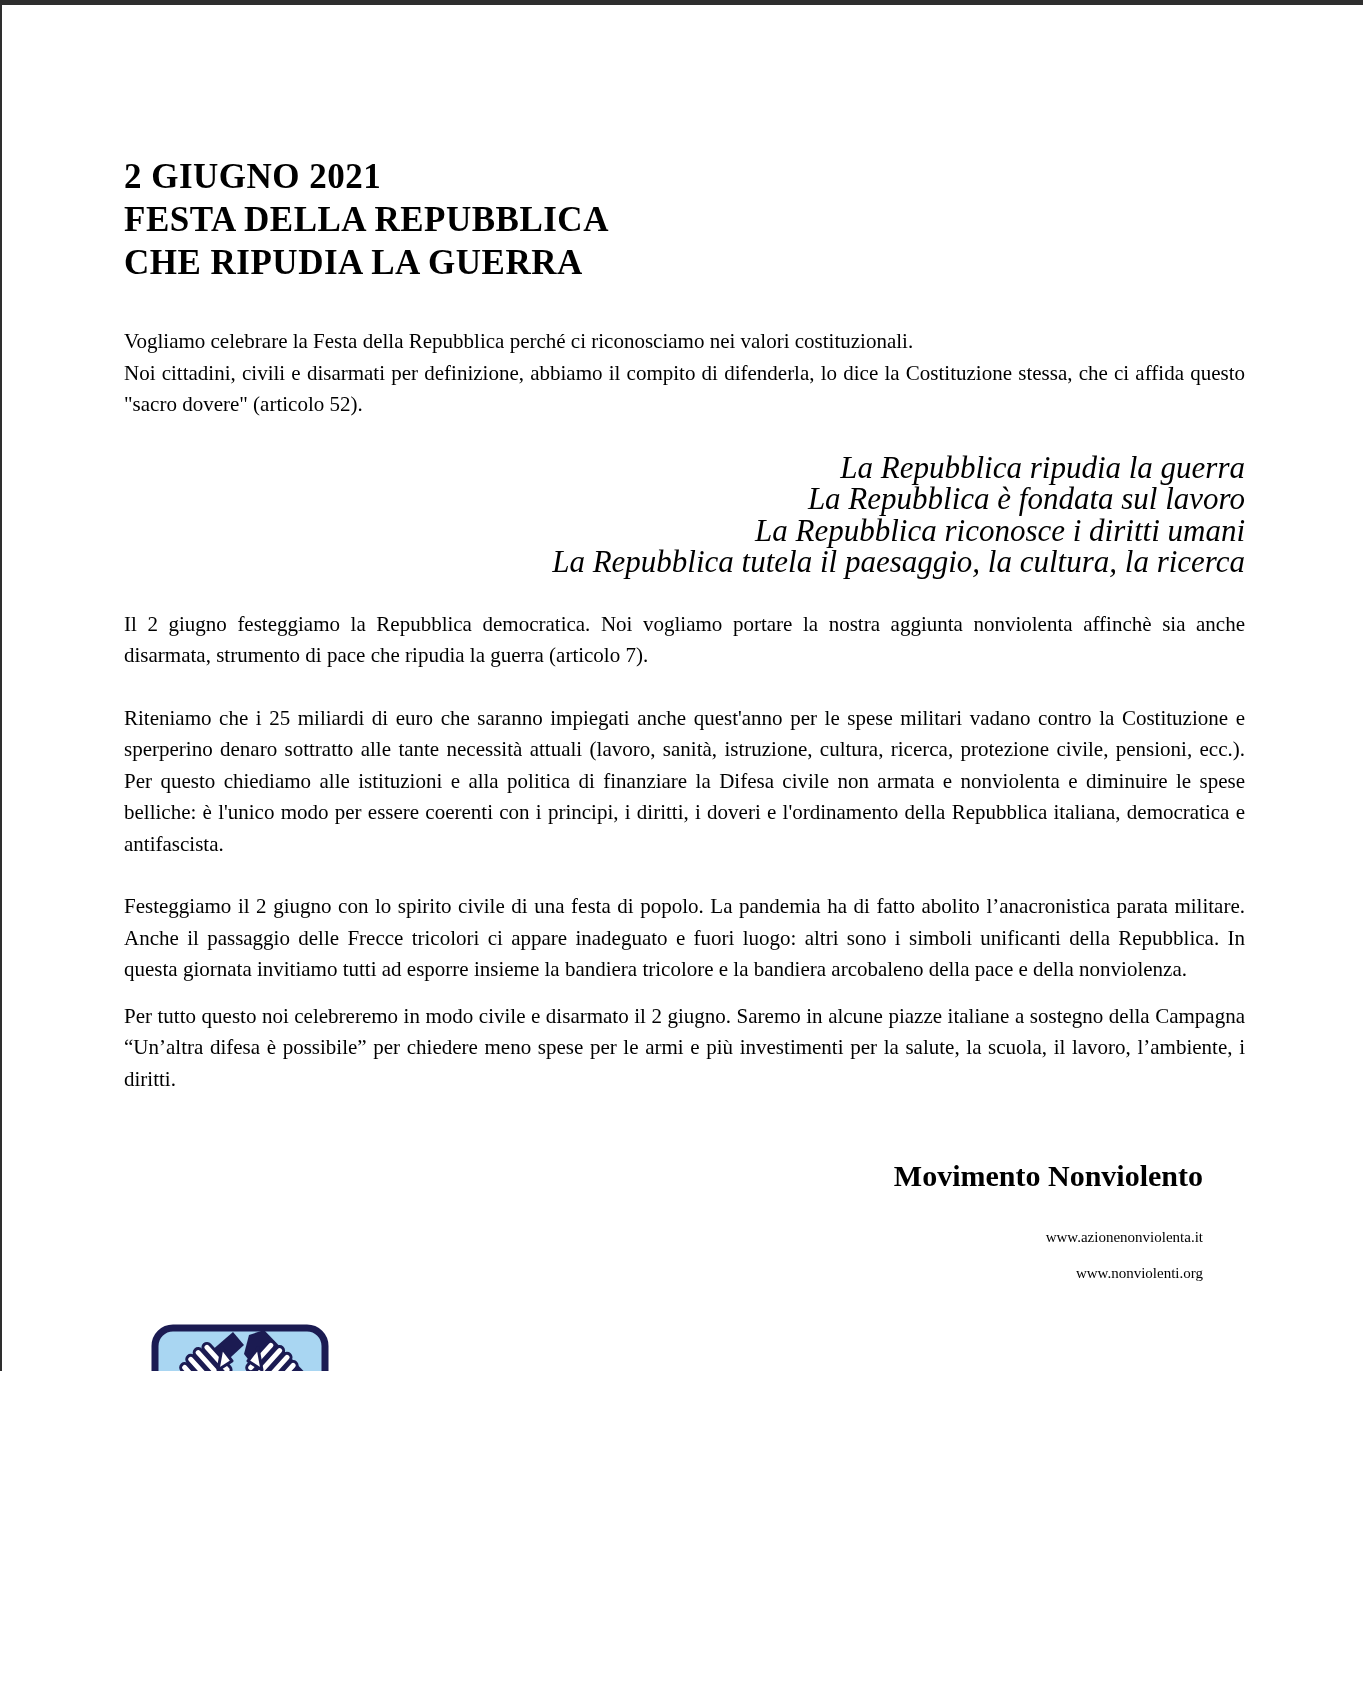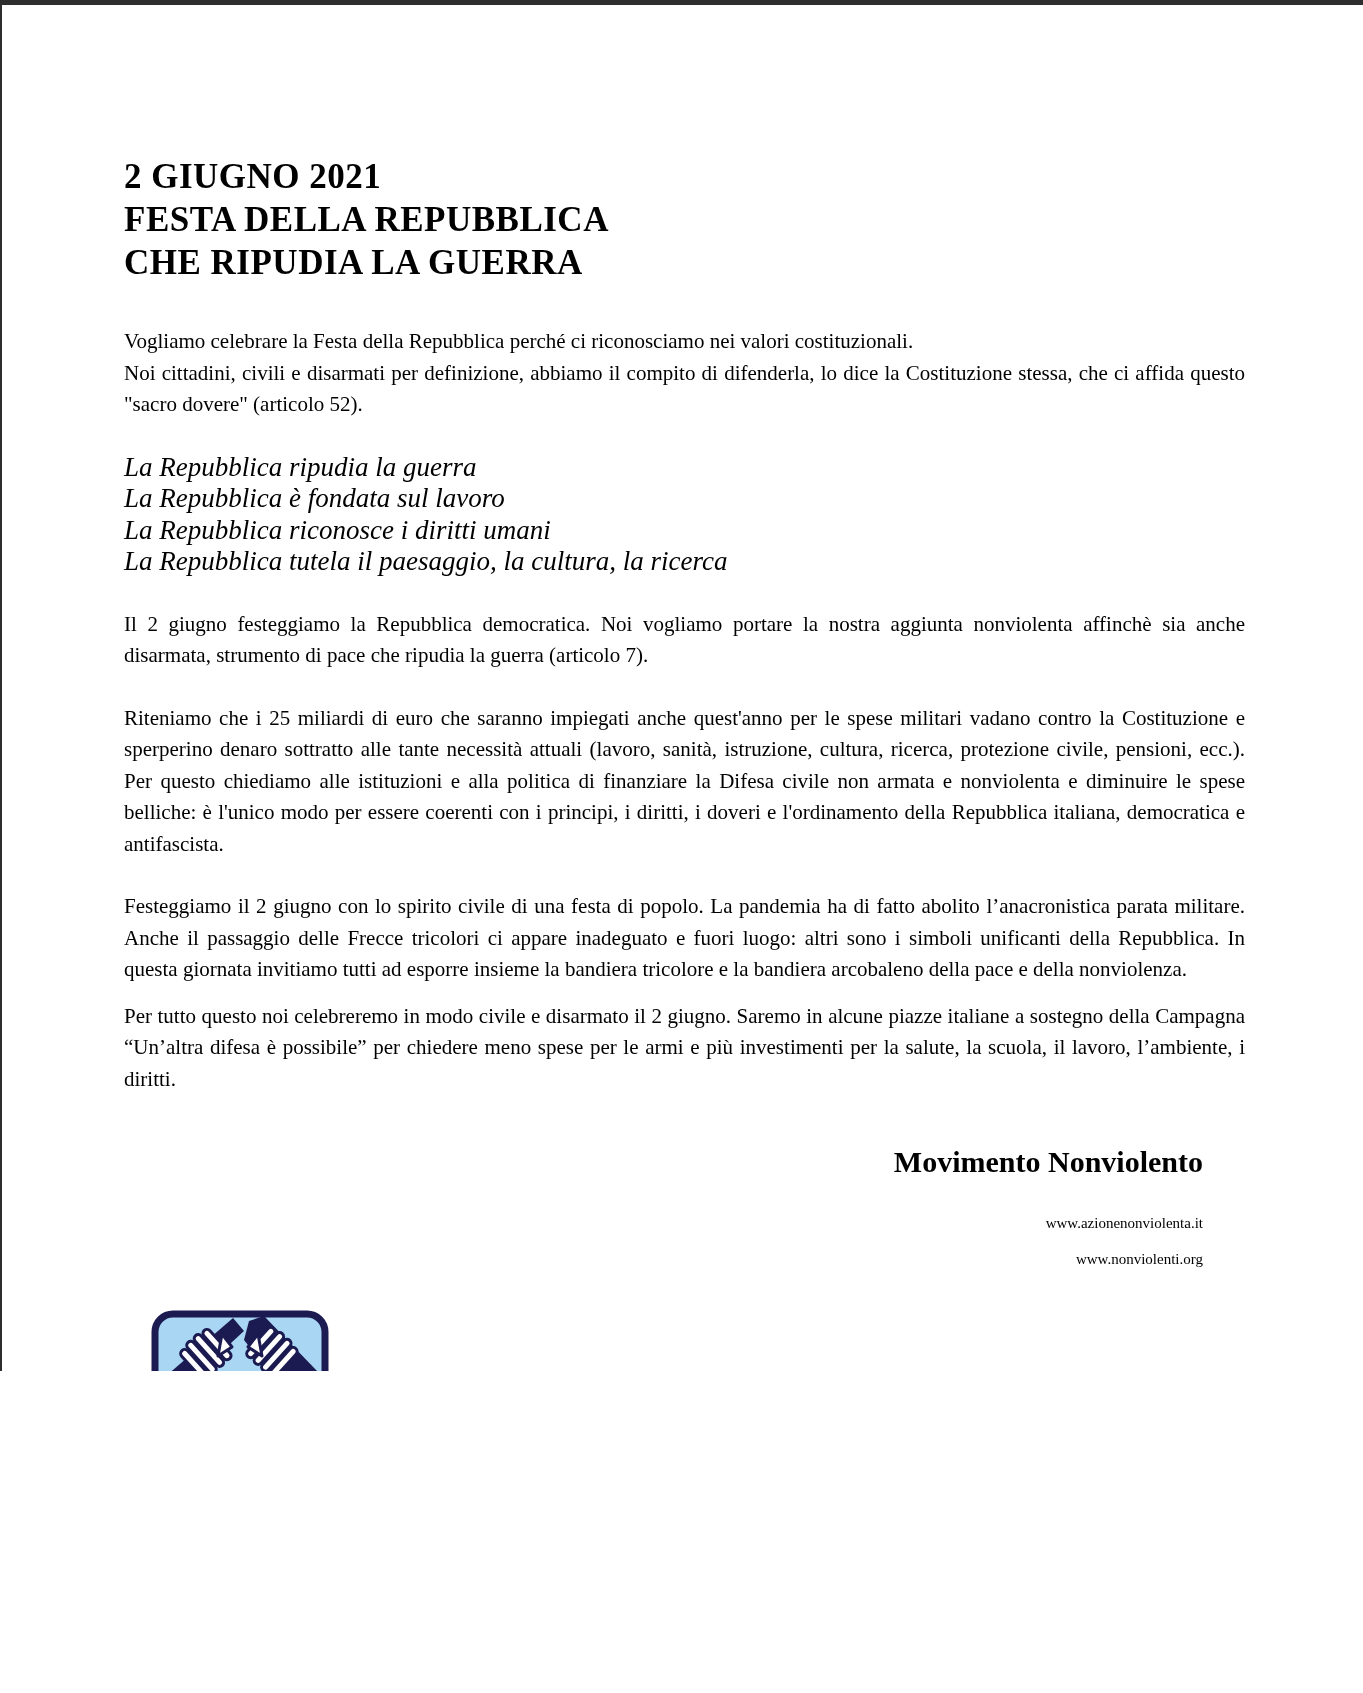--- a/index.html
+++ b/index.html
@@ -31,28 +31,29 @@
     margin:0 0 42px 0;
   }
   .para{
     font-size:21px;
     line-height:31.5px;
     text-align:justify;
     margin:0 0 31px 0;
   }
   .para .first-line{display:block;}
   .principles{
-    font-size:27px;
+    font-size:31px;
     line-height:31.5px;
     font-style:italic;
     margin:0 0 31px 0;
+    text-align:right;
   }
   .para.tight{margin-bottom:15px;}
   .signature{
-    margin-top:50px;
+    margin-top:64px;
     text-align:right;
     padding-right:42px;
     font-size:30px;
     font-weight:bold;
   }
   .websites{
     margin-top:26px;
     text-align:right;
     padding-right:42px;
     font-size:15px;

